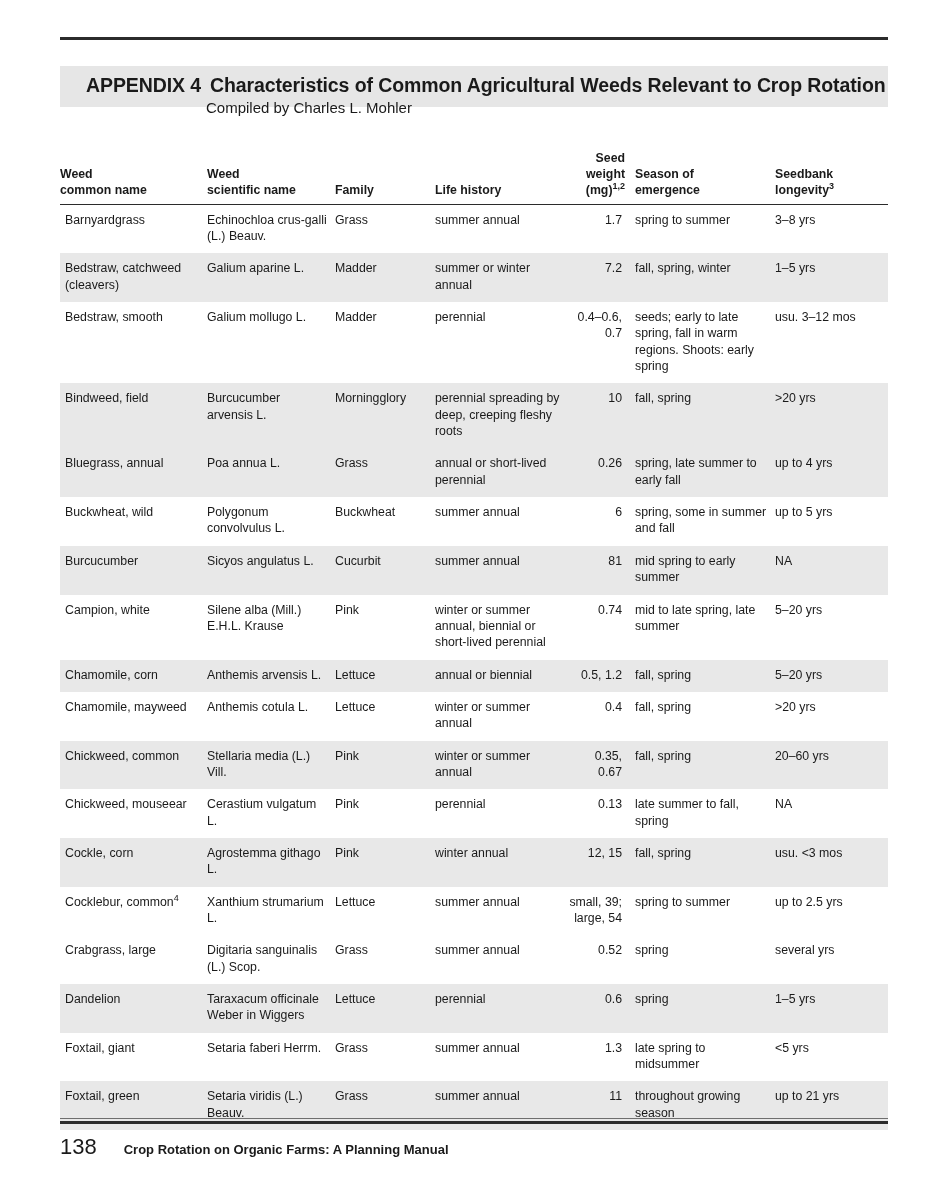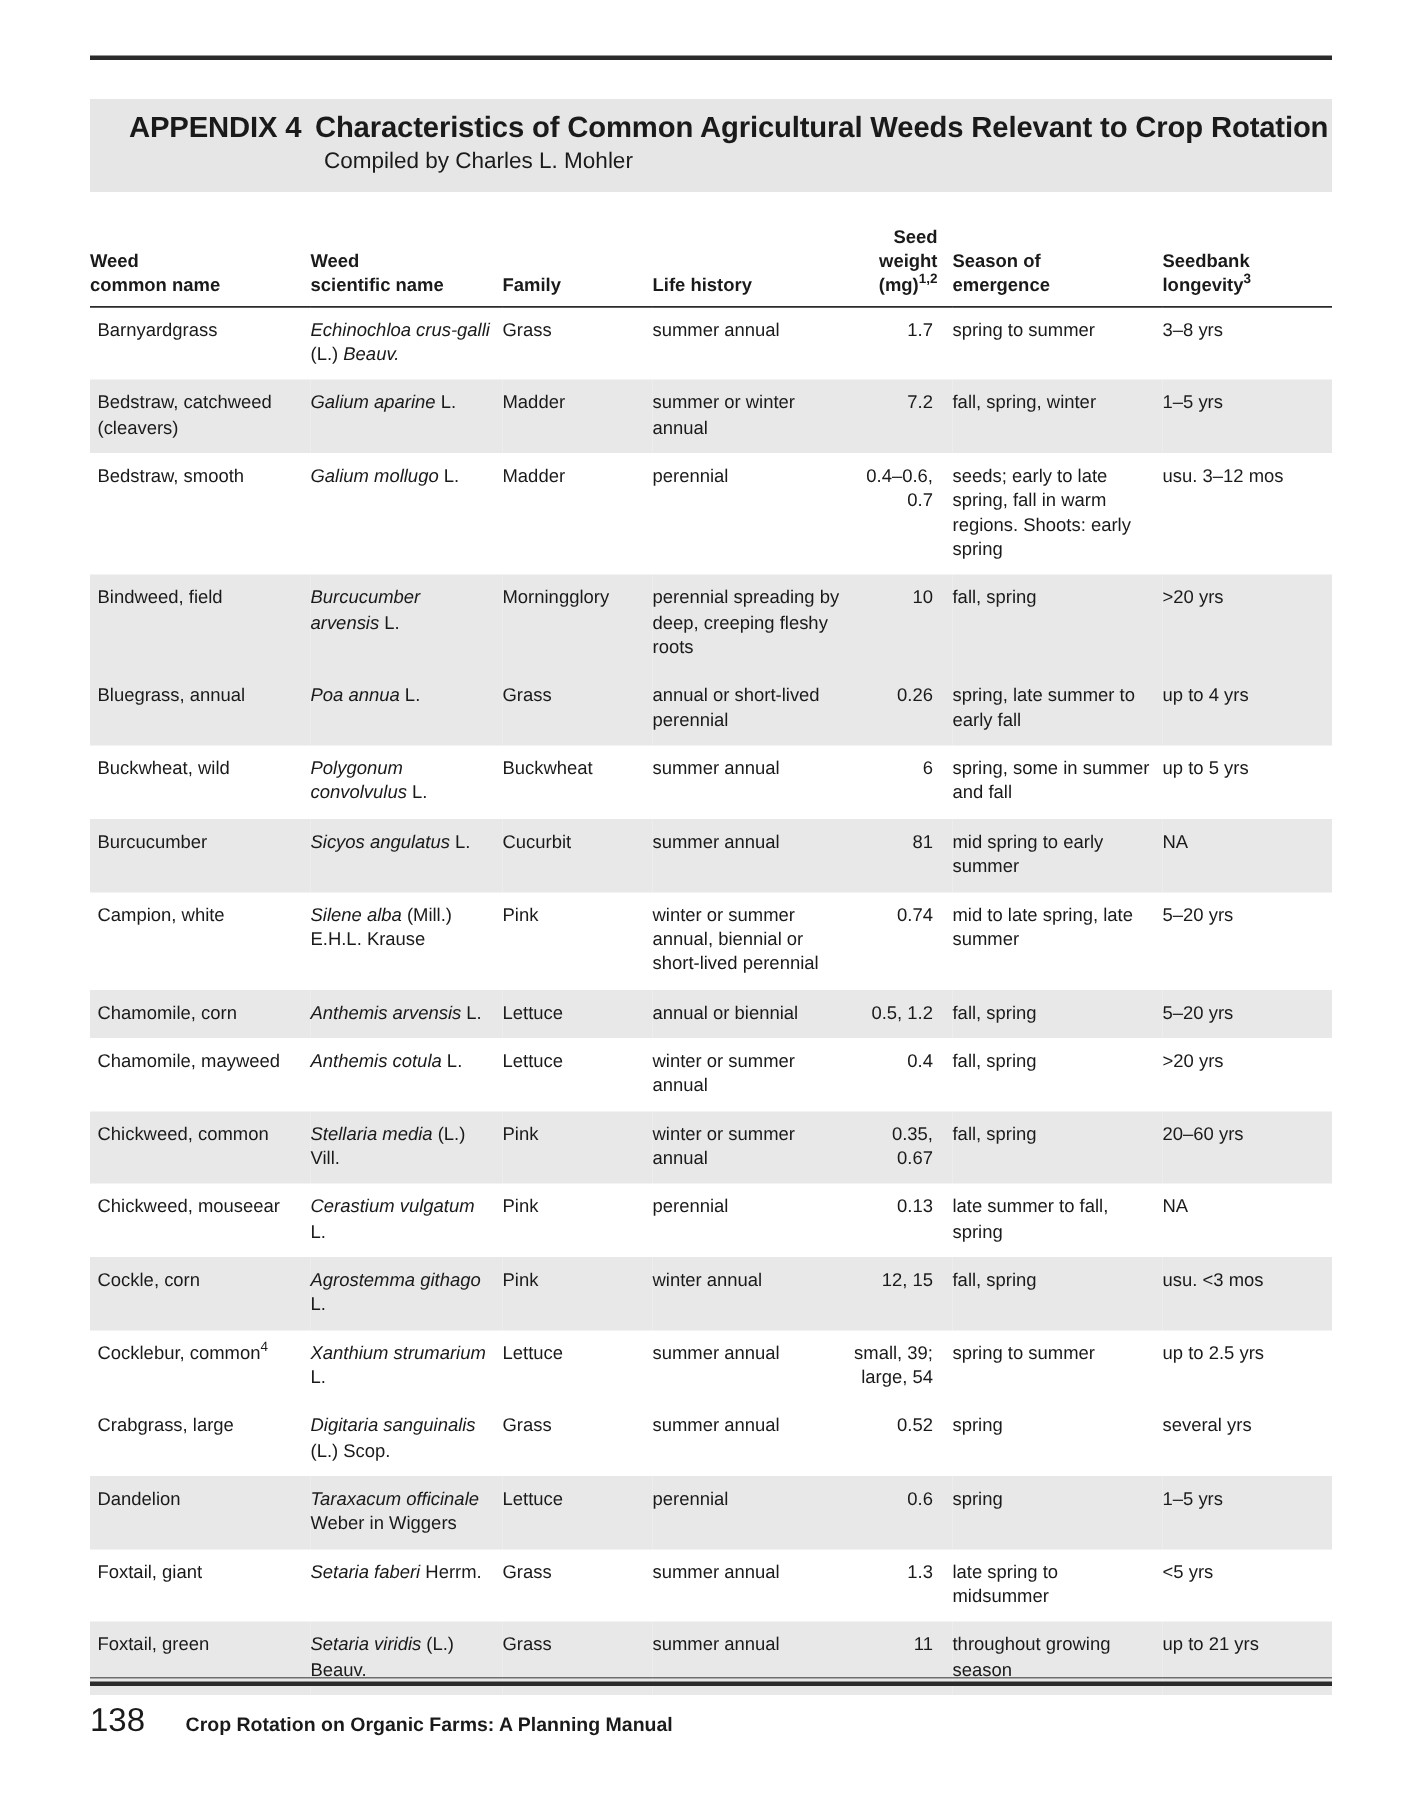--- a/index.html
+++ b/index.html
@@ -32,39 +32,39 @@
     height: 3px;
     background: #2b2b2b;
   }
 
   
   .title-band {
     position: absolute;
     left: 60px;
     top: 66px;
     width: 828px;
-    height: 62px;
+    height: 41px;
     background: #e6e6e6;
   }
   .title-line1 {
     position: absolute;
     left: 26px;
     top: 8px;
     font-size: 19.5px;
     font-weight: bold;
     letter-spacing: -0.1px;
     white-space: nowrap;
   }
   .title-appendix {
     font-weight: bold;
   }
   .title-sep { display:inline-block; width: 9px; }
   .title-line2 {
     position: absolute;
-    left: 156px;
+    left: 146px;
     top: 33px;
     font-size: 15px;
     font-weight: normal;
     white-space: nowrap;
   }
 
   
   .tbl {
     position: absolute;
     left: 60px;
@@ -90,21 +90,21 @@
     line-height: 1.33;
   }
   .tbl tbody td.num {
     text-align: right;
     padding-right: 13px;
     margin-top: 22px;
   }
   .tbl tbody td:first-child { padding-left: 5px; }
   .tbl tbody tr.shaded td { background: #e8e8e8; }
 
-  .sci { font-style: italic; }
+  .sci { }
   .auth { font-style: normal; }
   sup { font-size: 9px; vertical-align: super; line-height: 0; }
 
   
   col.c0 { width: 147px; }
   col.c1 { width: 128px; }
   col.c2 { width: 100px; }
   col.c3 { width: 133px; }
   col.c4 { width: 67px; }
   col.c5 { width: 140px; }

